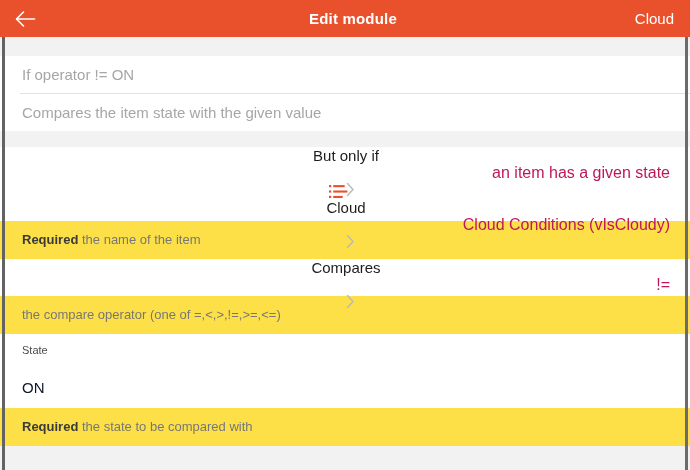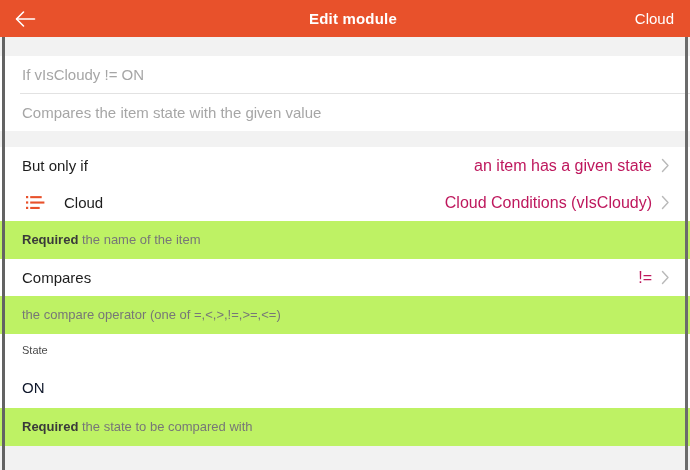--- a/index.html
+++ b/index.html
@@ -136,34 +136,35 @@
     padding-left: 22px;
     background: #f2f2f2;
     font-size: 15px;
     font-weight: bold;
     color: #3c3c3c;
     box-sizing: border-box;
   }
 
   
   .help {
-    background: #bef264;
+    background: #fde047;
     padding: 11px 20px 12px 22px;
     font-size: 13px;
     color: #777777;
     box-sizing: border-box;
   }
   .help b {
     color: #3a3a3a;
     font-weight: bold;
   }
 
   
   .config-row {
     height: 37px;
+    flex-direction: column;
   }
   .config-row .row-title { font-size: 15px; color: #1d1d1d; }
   .leading-icon {
     width: 26px;
     margin-right: 16px;
     display: flex;
     align-items: center;
     justify-content: center;
   }
   .row-indent { padding-left: 22px; }
@@ -204,21 +205,21 @@
 
   <div class="edge edge-left"></div>
   <div class="edge edge-right"></div>
 
   <div class="body">
 
     <div class="gap gap-19"></div>
 
     <div class="card">
       <div class="row summary-row">
-        <span>If vIsCloudy != ON</span>
+        <span>If operator != ON</span>
       </div>
       <div class="divider-inset"></div>
       <div class="row summary-row">
         <span>Compares the item state with the given value</span>
       </div>
     </div>
 
     <div class="gap gap-16"></div>
 
     <div class="card">

